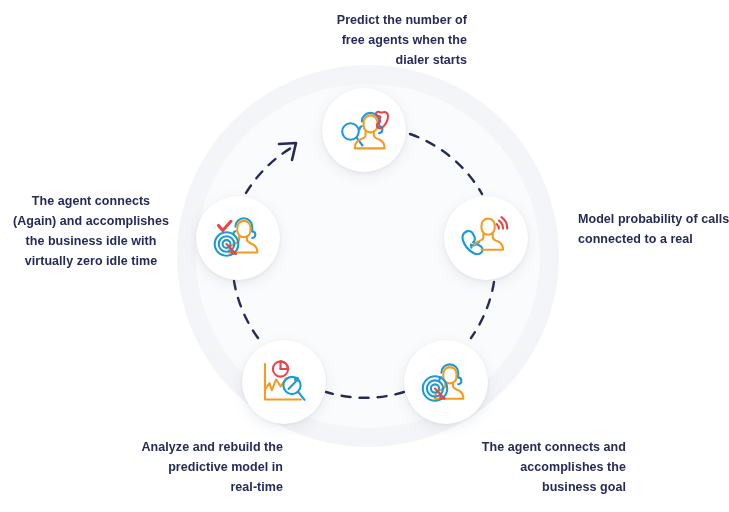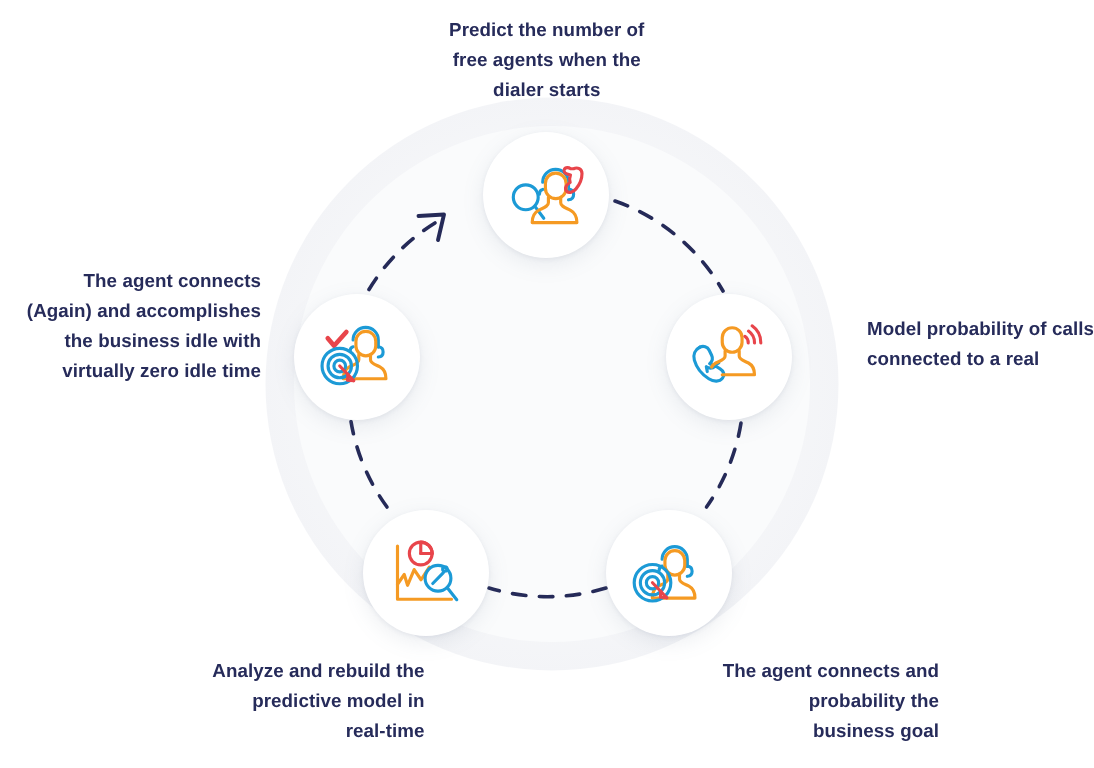--- a/index.html
+++ b/index.html
@@ -78,22 +78,22 @@
 
   
   .label {
     position: absolute;
     color: #262b5a;
     font-size: 12.5px;
     font-weight: bold;
     line-height: 20px;
     letter-spacing: 0.05px;
   }
-  .label-top    { left: 262px; top: 10px;  width: 205px; text-align: center; }
-  .label-left   { left: 8px;   top: 177px; width: 166px; text-align: right; }
+  .label-top    { left: 262px; top: 10px;  width: 205px; text-align: right; }
+  .label-left   { left: 8px;   top: 191px; width: 166px; text-align: center; }
   .label-right  { left: 578px; top: 209px; width: 172px; text-align: left; }
   .label-bl     { left: 100px; top: 437px; width: 183px; text-align: right; }
   .label-br     { left: 446px; top: 437px; width: 180px; text-align: right; }
   .label .line { display: block; white-space: nowrap; }
 </style>
 </head>
 <body>
 
 <div id="stage">
 
@@ -246,21 +246,21 @@
     <span class="line">dialer starts</span>
   </div>
 
   <div class="label label-right">
     <span class="line">Model probability of calls</span>
     <span class="line">connected to a real</span>
   </div>
 
   <div class="label label-br">
     <span class="line">The agent connects and</span>
-    <span class="line">probability the</span>
+    <span class="line">accomplishes the</span>
     <span class="line">business goal</span>
   </div>
 
   <div class="label label-bl">
     <span class="line">Analyze and rebuild the</span>
     <span class="line">predictive model in</span>
     <span class="line">real-time</span>
   </div>
 
   <div class="label label-left">

